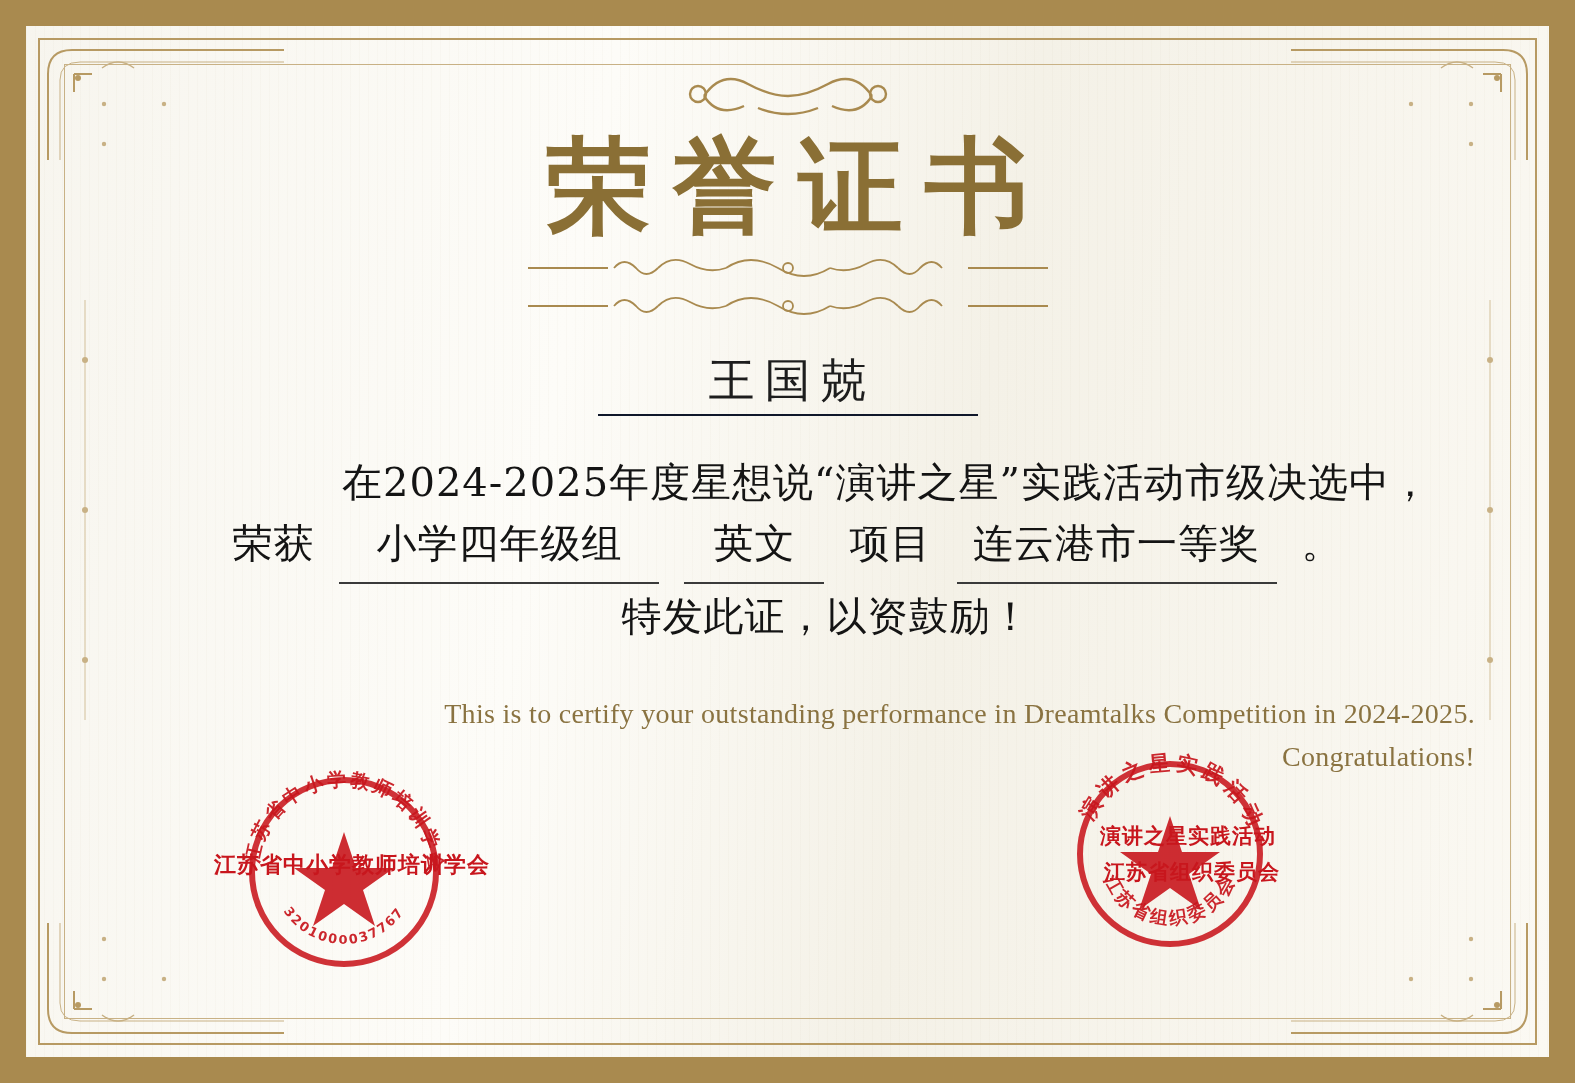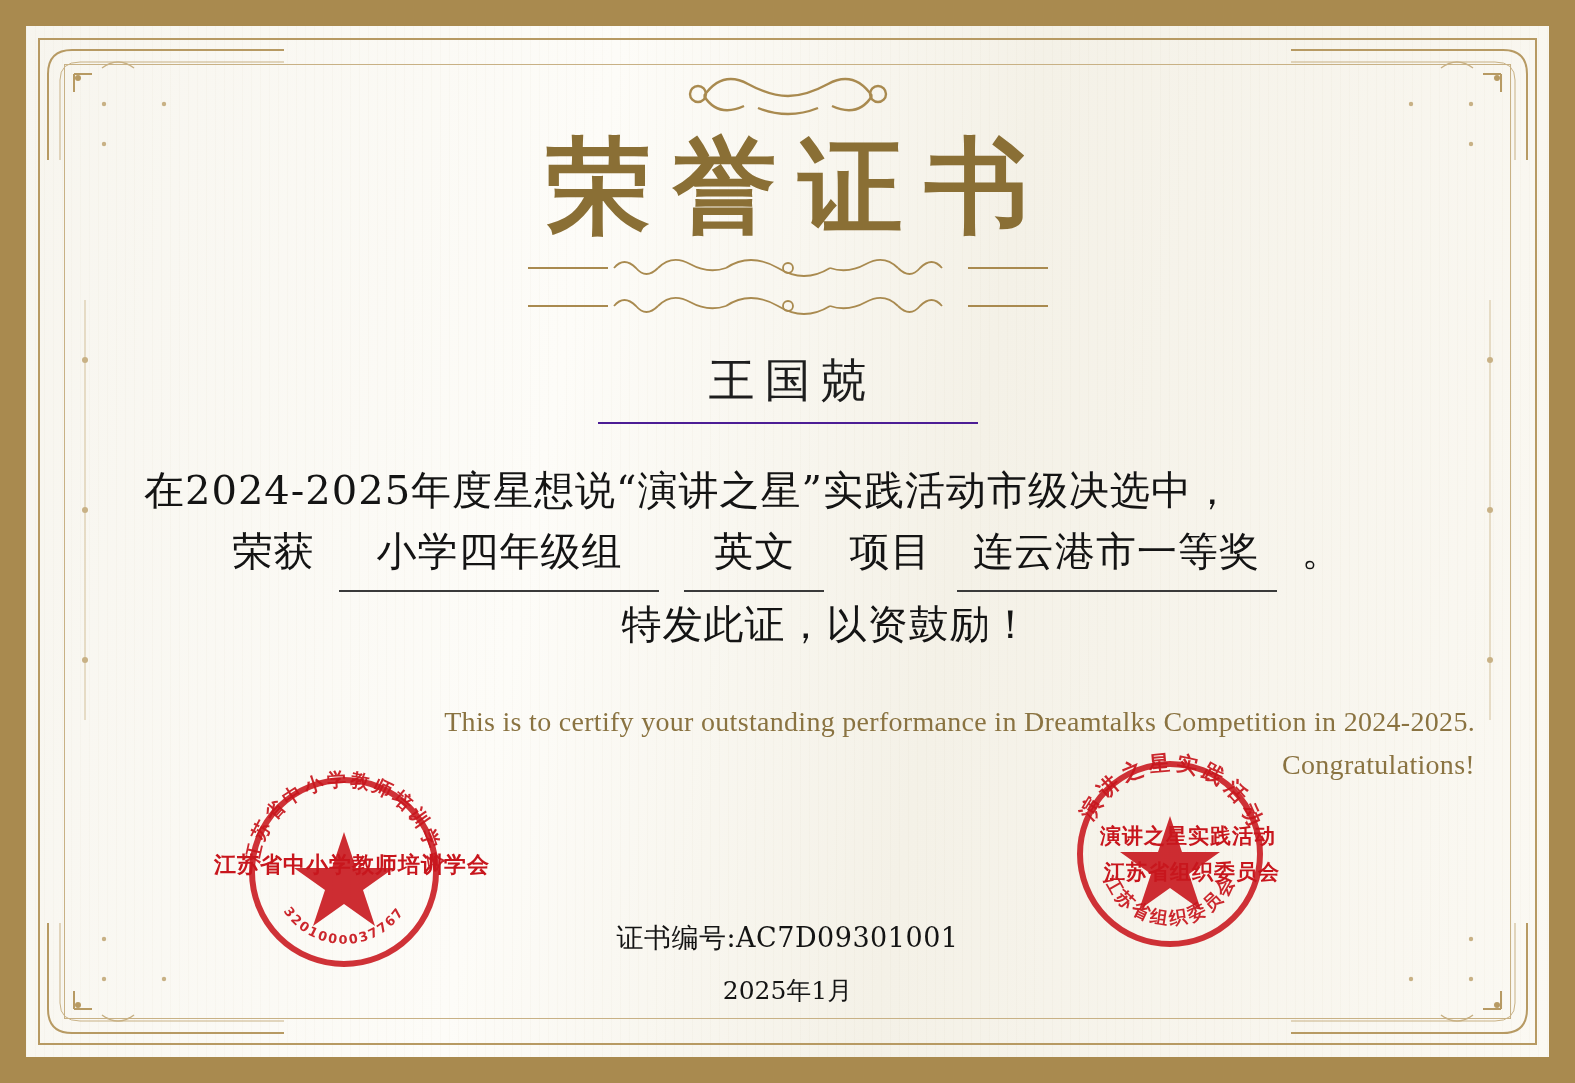--- a/index.html
+++ b/index.html
@@ -116,40 +116,40 @@
   .recipient-wrap {
     margin-top: 28px;
     display: flex;
     justify-content: center;
   }
   .recipient {
     font-family: "DejaVu Serif", "Liberation Serif", serif;
     font-size: 46px;
     color: #1d1d1d;
     letter-spacing: 10px;
-    padding: 0 60px 10px 60px;
-    border-bottom: 2px solid #4c1d95;
+    padding: 0 60px 2px 60px;
+    border-bottom: 2px solid #0f172a;
     min-width: 260px;
     text-indent: 10px;
   }
   .body-block {
     margin-top: 34px;
     padding: 0 44px;
     text-align: left;
   }
   .line {
     font-family: "DejaVu Serif", "Liberation Serif", serif;
     font-size: 40px;
     color: #141414;
     line-height: 1.62;
     letter-spacing: 1px;
     white-space: nowrap;
     text-align: center;
   }
-  .line.l1 { text-align: left; }
+  .line.l1 { text-align: right; }
   .line.l2 { text-align: center; font-family: Liberation Mono, monospace; }
   .line.l3 { padding-left: 78px; }
   .blank {
     display: inline-block;
     border-bottom: 2px solid #3a3a3a;
     text-align: center;
     padding: 0 10px 2px 10px;
   }
   .blank.b1 { min-width: 300px; }
   .blank.b2 { min-width: 120px; }
@@ -409,20 +409,14 @@
         <textPath href="#ringR" startOffset="26%" text-anchor="middle" letter-spacing="5">演讲之星实践活动</textPath>
       </text>
       <text font-family="DejaVu Sans, Liberation Sans, sans-serif" font-size="18" font-weight="bold" fill="#c8161d" opacity="0.92">
         <textPath href="#ringRb" startOffset="50%" text-anchor="middle" letter-spacing="3">江苏省组织委员会</textPath>
       </text>
     </svg>
   </div>
   <div class="seal-label seal-right-label1">演讲之星实践活动</div>
   <div class="seal-label seal-right-label2">江苏省组织委员会</div>
 
-  <div class="footer">
-    <div class="cert-no">
-      <span>证书编号:</span><span>AC7D09301001</span>
-    </div>
-    <div class="cert-date">2025年1月</div>
-  </div>
 
 </div>
 
 </body></html>

